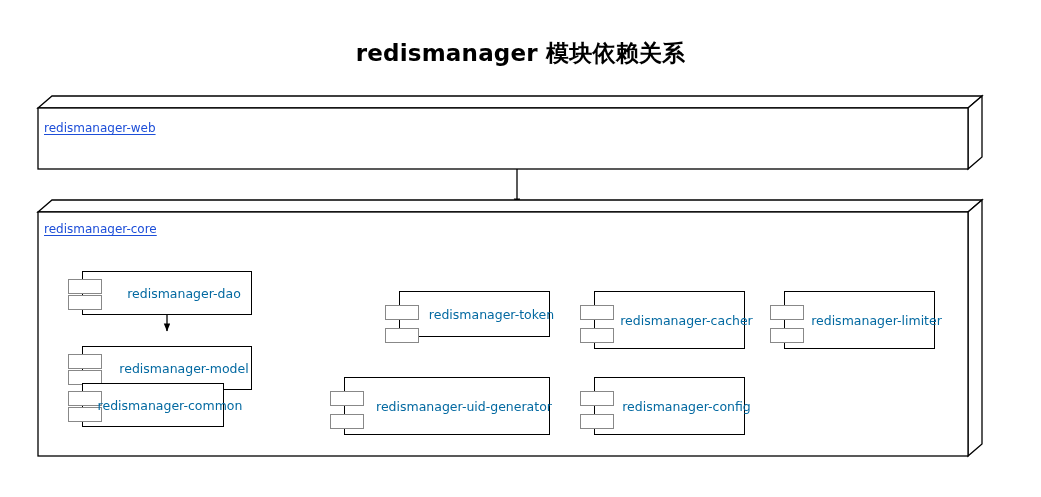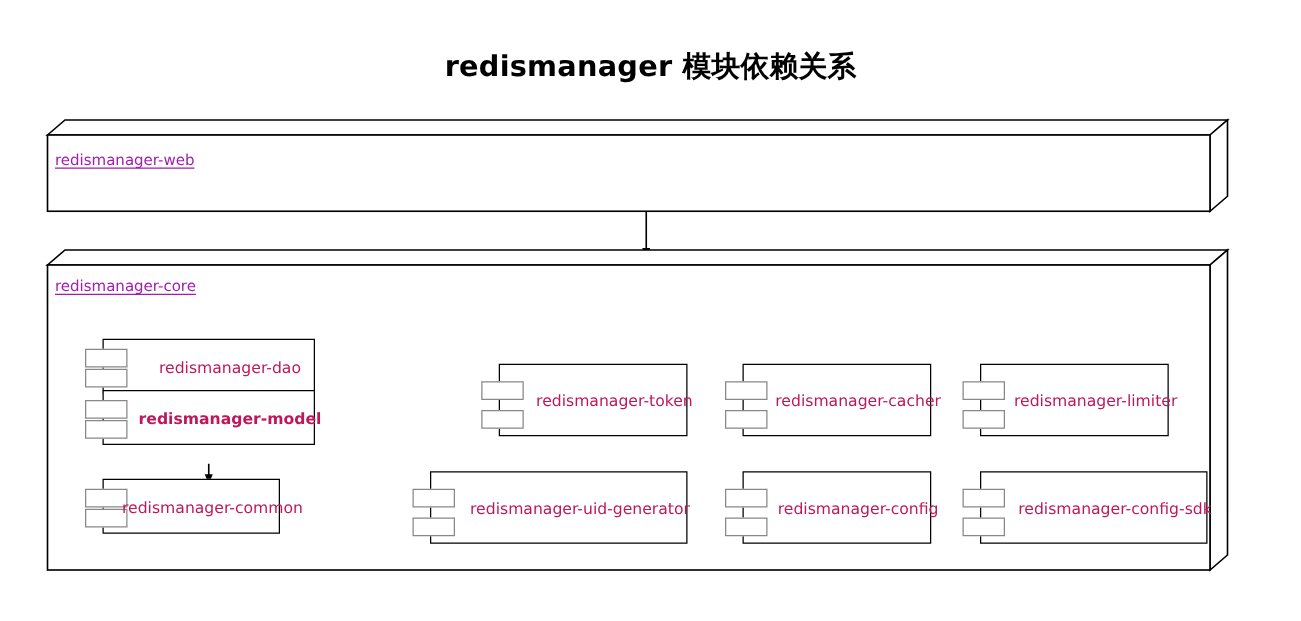--- a/index.html
+++ b/index.html
@@ -15,35 +15,35 @@
     position:absolute;left:0;top:38px;width:1041px;
     text-align:center;font-size:23px;font-weight:bold;color:#000;
     letter-spacing:.2px;white-space:nowrap;
   }
 
   
   .artlayer{position:absolute;left:0;top:0;width:1041px;height:497px;pointer-events:none;}
 
   
   .pkg-label{
-    position:absolute;font-size:12px;color:#a21caf;white-space:nowrap;
+    position:absolute;font-size:12px;color:#1d4ed8;white-space:nowrap;
     text-decoration:underline;text-underline-offset:2px;
   }
 
   
   .comp{position:absolute;}
   .comp-rect{
     position:absolute;left:14px;top:0;right:0;bottom:0;
     border:1.3px solid #000;background:#fff;box-sizing:border-box;
   }
   .comp-label{
     position:absolute;left:14px;top:0;right:0;bottom:0;
     display:flex;align-items:center;justify-content:center;
     padding-left:34px;box-sizing:border-box;
-    font-size:12.5px;color:#be185d;white-space:nowrap;
+    font-size:12.5px;color:#0369a1;white-space:nowrap;
   }
   .comp-tab{
     position:absolute;left:0;width:34px;height:15px;
     border:1.6px solid #888;background:#fff;box-sizing:border-box;
   }
   .comp-tab.t1{top:14px;}
   .comp-tab.t2{top:37px;}
 </style>
 </head>
 <body>
@@ -83,35 +83,35 @@
   <div class="pkg-label" style="left:44px;top:121px;">redismanager-web</div>
   <div class="pkg-label" style="left:44px;top:222px;">redismanager-core</div>
 
   <div class="comp" style="left:68px;top:271px;width:184px;height:44px;">
     <div class="comp-rect"></div>
     <div class="comp-tab t1" style="top:8px;"></div>
     <div class="comp-tab t2" style="top:24px;"></div>
     <div class="comp-label">redismanager-dao</div>
   </div>
 
-  <div class="comp" style="left:68px;top:312px;width:184px;height:44px;font-weight:bold;">
+  <div class="comp" style="left:68px;top:346px;width:184px;height:44px;">
     <div class="comp-rect"></div>
     <div class="comp-tab t1" style="top:8px;"></div>
     <div class="comp-tab t2" style="top:24px;"></div>
     <div class="comp-label">redismanager-model</div>
   </div>
 
   <div class="comp" style="left:68px;top:383px;width:156px;height:44px;">
     <div class="comp-rect"></div>
     <div class="comp-tab t1" style="top:8px;"></div>
     <div class="comp-tab t2" style="top:24px;"></div>
     <div class="comp-label">redismanager-common</div>
   </div>
 
-  <div class="comp" style="left:385px;top:291px;width:165px;height:58px;">
+  <div class="comp" style="left:385px;top:291px;width:165px;height:46px;">
     <div class="comp-rect"></div>
     <div class="comp-tab t1"></div>
     <div class="comp-tab t2"></div>
     <div class="comp-label">redismanager-token</div>
   </div>
 
   <div class="comp" style="left:770px;top:291px;width:165px;height:58px;">
     <div class="comp-rect"></div>
     <div class="comp-tab t1"></div>
     <div class="comp-tab t2"></div>
@@ -132,20 +132,14 @@
     <div class="comp-label">redismanager-uid-generator</div>
   </div>
 
   <div class="comp" style="left:580px;top:377px;width:165px;height:58px;">
     <div class="comp-rect"></div>
     <div class="comp-tab t1"></div>
     <div class="comp-tab t2"></div>
     <div class="comp-label">redismanager-config</div>
   </div>
 
-  <div class="comp" style="left:770px;top:377px;width:196px;height:58px;">
-    <div class="comp-rect"></div>
-    <div class="comp-tab t1"></div>
-    <div class="comp-tab t2"></div>
-    <div class="comp-label">redismanager-config-sdk</div>
-  </div>
 
 </div>
 
 </body></html>

